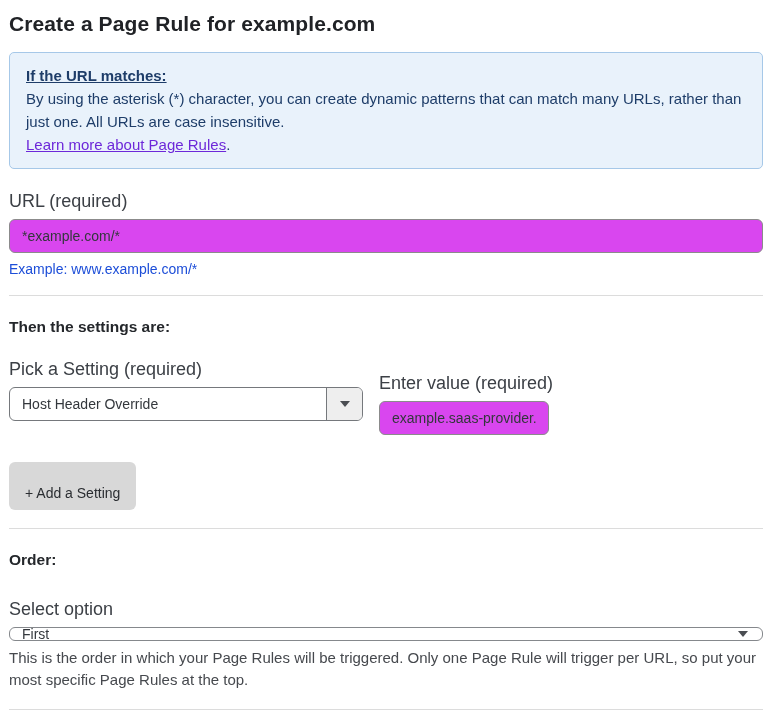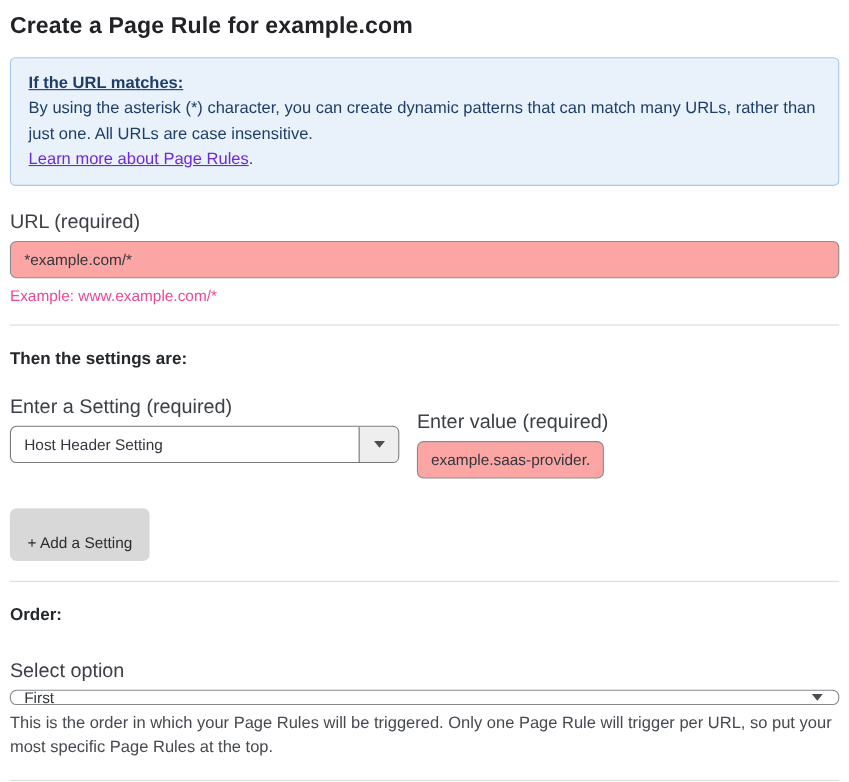--- a/index.html
+++ b/index.html
@@ -50,27 +50,27 @@
   .text-input {
     display: block;
     width: 100%;
     height: 34px;
     border: 1px solid #8b8b8b;
     border-radius: 6px;
     padding: 0 12px;
     font-family: "Liberation Sans", sans-serif;
     font-size: 14px;
     color: #33373c;
-    background: #fca5a5;
+    background: #d946ef;
     outline: none;
   }
 
   .helper-text {
     font-size: 14px;
-    color: #ec4899;
+    color: #1d4ed8;
     margin-top: 8px;
   }
 
   hr.divider {
     border: none;
     border-top: 1px solid #dcdcdc;
     margin: 18px 0 0 0;
   }
 
   .section-heading {
@@ -198,23 +198,23 @@
   <div class="field-label">URL (required)</div>
   <input class="text-input" type="text" value="*example.com/*" style="">
   <div class="helper-text">Example: www.example.com/*</div>
 
   <hr class="divider">
 
   <div class="section-heading">Then the settings are:</div>
 
   <div class="settings-row">
     <div class="setting-col">
-      <div class="field-label">Enter a Setting (required)</div>
+      <div class="field-label">Pick a Setting (required)</div>
       <div class="select-control">
-        <span class="select-value">Host Header Setting</span>
+        <span class="select-value">Host Header Override</span>
         <span class="select-arrow-seg">
           <span class="caret-down"></span>
         </span>
       </div>
     </div>
     <div class="value-col">
       <div class="field-label">Enter value (required)</div>
       <input class="text-input value-input" type="text" value="example.saas-provider.com" style="">
     </div>
   </div>

